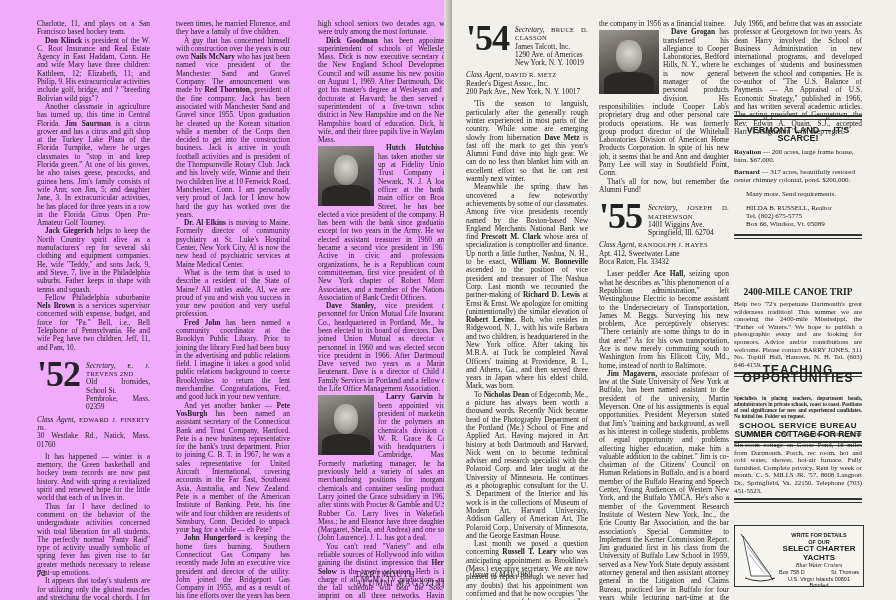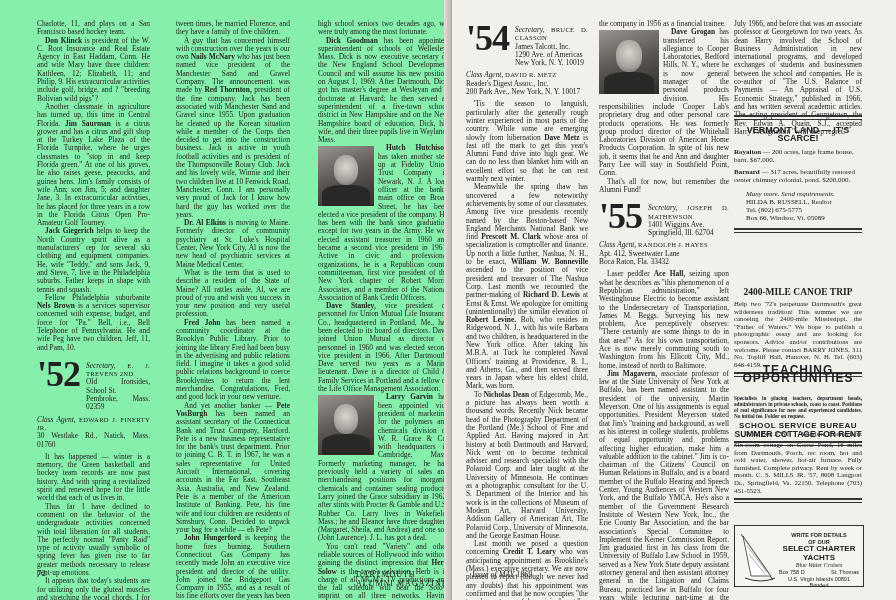--- a/index.html
+++ b/index.html
@@ -1,18 +1,18 @@
 <!DOCTYPE html>
 <html><head>
 <meta charset="utf-8">
 <style>
   html,body{margin:0;padding:0;}
   body{width:896px;height:600px;overflow:hidden;background:#d9d6cf;font-family:"Liberation Serif","DejaVu Serif",serif;color:#222;}
   .spread{position:relative;width:896px;height:600px;}
-  .page{position:absolute;top:0;height:600px;background:#86efac;overflow:hidden;}
+  .page{position:absolute;top:0;height:600px;background:#f0abfc;overflow:hidden;}
   .page.left{left:0;width:452px;}
   .page.right{left:452px;width:444px;background:#f2f0eb;}
   .gutter{position:absolute;left:444px;top:0;width:16px;height:600px;background:linear-gradient(90deg,#e4e1da 0%,#b8b4ac 45%,#8f8b84 52%,#c6c2ba 62%,#ebe8e2 100%);}
   .col{position:absolute;font-size:7.4px;line-height:8.3px;text-align:justify;}
   .col p{margin:0;text-indent:8px;}
   .col p.noind{text-indent:0;}
   b{font-weight:bold;}
   .classhead{display:flex;align-items:flex-start;margin:8px 0 4px 0;}
   .classnum{font-size:36px;line-height:28px;font-weight:bold;font-family:"Liberation Serif",serif;margin-right:6px;letter-spacing:-1px;}
   .secblock{font-size:7.4px;line-height:8.3px;padding-top:2px;}
@@ -116,21 +116,21 @@
         </div>
       </div>
       <div class="agent">
         <i>Class Agent,</i> <span class="sc">DAVID R. METZ</span><br>
         <span>Reader's Digest Assoc., Inc.</span><br>
         <span>200 Park Ave., New York, N. Y. 10017</span>
       </div>
       <p><span>'Tis the season to languish, particularly after the generally rough winter experienced in most parts of the country. While some are emerging slowly from hibernation </span><b>Dave Metz</b><span> is fast off the mark to get this year's Alumni Fund drive into high gear. We can do no less than blanket him with an excellent effort so that he can rest warmly next winter.</span></p>
       <p><span>Meanwhile the spring thaw has uncovered a few noteworthy achievements by some of our classmates. Among five vice presidents recently named by the Boston-based New England Merchants National Bank we find </span><b>Prescott M. Clark</b><span> whose area of specialization is comptroller and finance. Up north a little further, Nashua, N. H., to be exact, </span><b>William W. Bonneville</b><span> ascended to the position of vice president and treasurer of The Nashua Corp. Last month we recounted the partner-making of </span><b>Richard D. Lewis</b><span> at Ernst &amp; Ernst. We apologize for omitting (unintentionally) the similar elevation of </span><b>Robert Levine.</b><span> Bob, who resides in Ridgewood, N. J., with his wife Barbara and two children, is headquartered in the New York office. After taking his M.B.A. at Tuck he completed Naval Officers' training at Providence, R. I., and Athens, Ga., and then served three years in Japan where his eldest child, Mark, was born.</span></p>
       <p><span>To </span><b>Nicholas Dean</b><span> of Edgecomb, Me., a picture has always been worth a thousand words. Recently Nick became head of the Photography Department of the Portland (Me.) School of Fine and Applied Art. Having majored in Art history at both Dartmouth and Harvard, Nick went on to become technical adviser and research specialist with the Polaroid Corp. and later taught at the University of Minnesota. He continues as a photographic consultant for the U. S. Department of the Interior and his work is in the collections of Museum of Modern Art, Harvard University, Addison Gallery of American Art, The Polaroid Corp., University of Minnesota, and the George Eastman House.</span></p>
-      <p><span>Last month we posed a question concerning </span><b>Credit T. Leary</b><span> who was anticipating appointment as Brookline's (Mass.) executive secretary. We are now pleased to report (though we never had any doubts) that his appointment was confirmed and that he now occupies "the town's most powerful municipal post."</span></p>
+      <p><span>Last month we posed a question concerning </span><b>Russell T. Leary</b><span> who was anticipating appointment as Brookline's (Mass.) executive secretary. We are now pleased to report (though we never had any doubts) that his appointment was confirmed and that he now occupies "the town's most powerful municipal post."</span></p>
 
     </div>
 
     <div class="col" style="left:147px;top:20px;width:130px;">
       <p class="noind">the company in 1956 as a financial trainee.</p>
       <p>
         <b>Dave Grogan</b>
         <span class="photo leftf" style="width:60px;height:64px;">
             <span class="face"></span>
             <span class="suit"></span>
@@ -163,21 +163,21 @@
 
     <div class="footer" style="left:20px;top:570px;font-style:italic;letter-spacing:0;">Issue of MAY 1969</div>
     <div class="folio" style="left:400px;top:568px;">73</div>
   </div>
 
   <div class="ad" style="top:112px;">
     <div class="rule2"></div>
     <div class="adtitle" style="font-size:9px;margin:6px 0 6px 0;">VERMONT LAND — IT'S SCARCE!</div>
     <div style="margin-bottom:4px;"><b>Royalton</b><span> — 200 acres, large frame house, barn. $67,000.</span></div>
     <div style="margin-bottom:6px;"><b>Barnard</b><span> — 317 acres, beautifully restored center chimney colonial, pond. $200,000.</span></div>
-    <div style="padding-left:12px;font-style:italic;">Many more. Send requirements.</div>
+    <div style="padding-left:12px;margin-bottom:6px;">Many more. Send requirements.</div>
     <div style="padding-left:12px;">HILDA B. RUSSELL, Realtor</div>
     <div style="padding-left:12px;">Tel. (802) 675-5775</div>
     <div style="padding-left:12px;">Box 66, Windsor, Vt. 05089</div>
     <div class="rule2" style="margin-top:6px;"></div>
   </div>
 
   <div class="ad" style="top:288px;">
     <div class="adtitle" style="font-size:9.5px;margin-bottom:4px;font-family:'Liberation Serif',serif;">2400-MILE CANOE TRIP</div>
     <div style="text-align:justify;font-size:6.8px;line-height:7.6px;">Help two '72's perpetuate Dartmouth's great wilderness tradition! This summer we are canoeing the 2400-mile Mississippi, the "Father of Waters." We hope to publish a photographic essay and are looking for sponsors. Advice and/or contributions are welcome. Please contact BARRY JONES, 311 No. Topliff Hall, Hanover, N. H. Tel. (603) 646-4159.</div>
     <div class="rule2" style="margin-top:4px;"></div>

